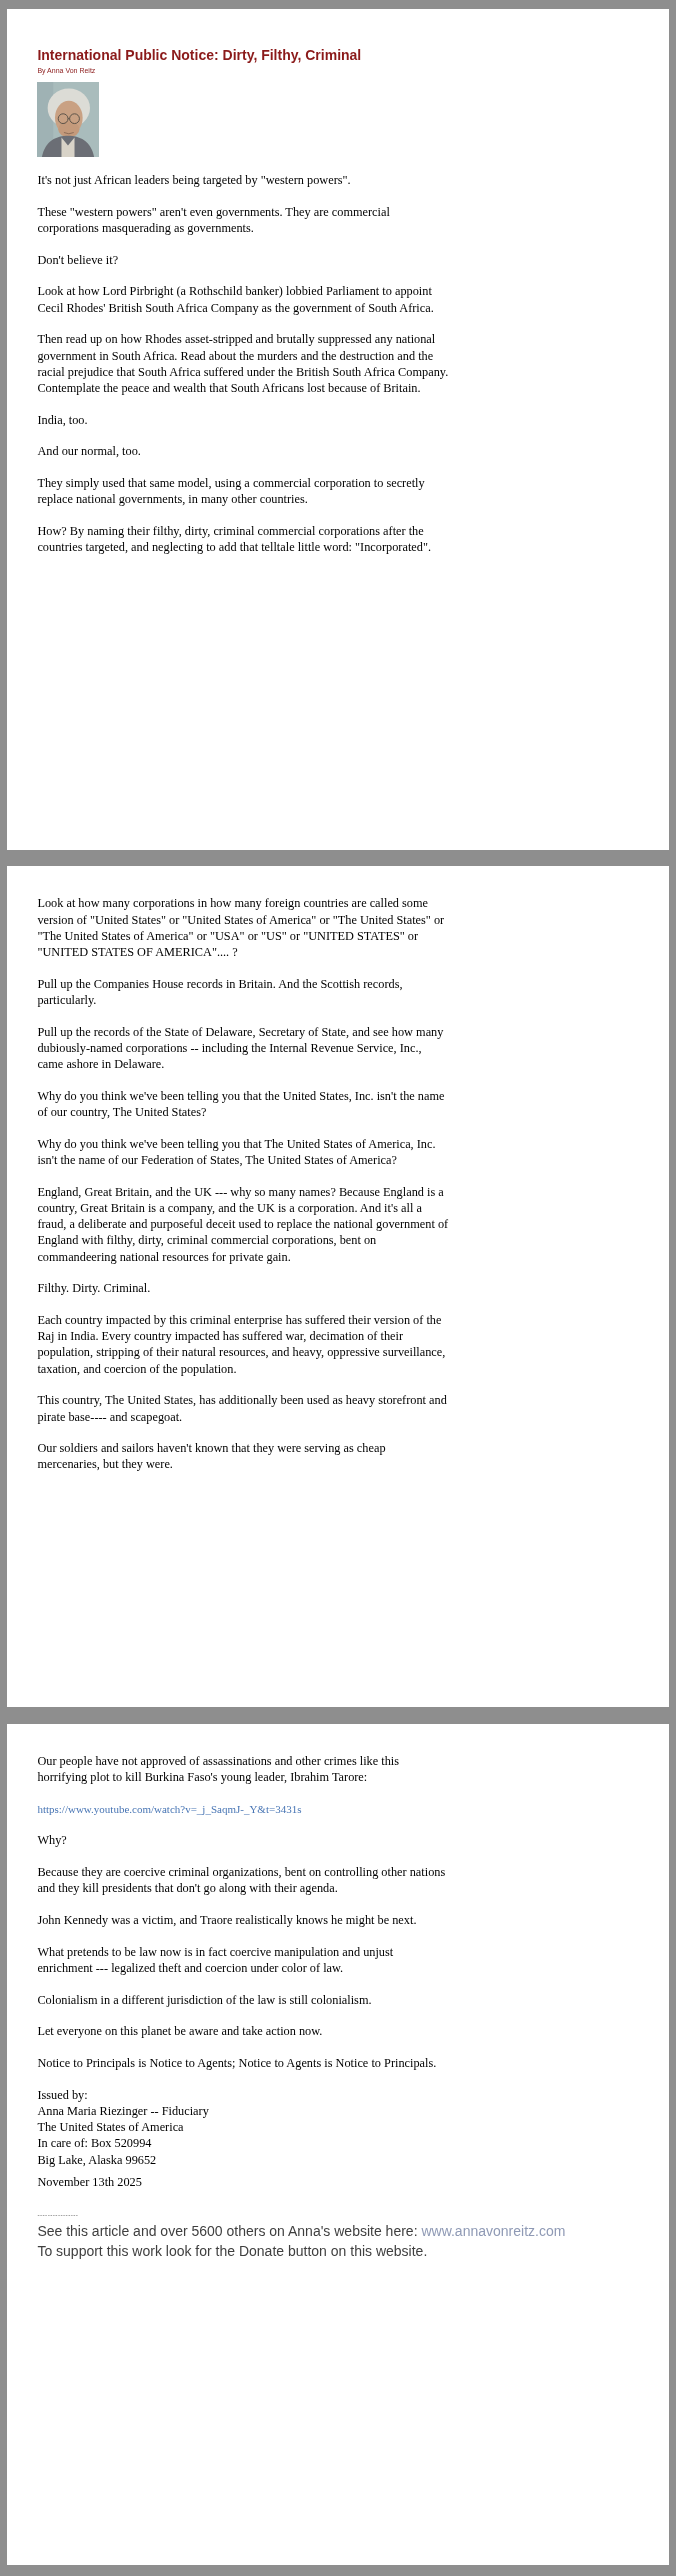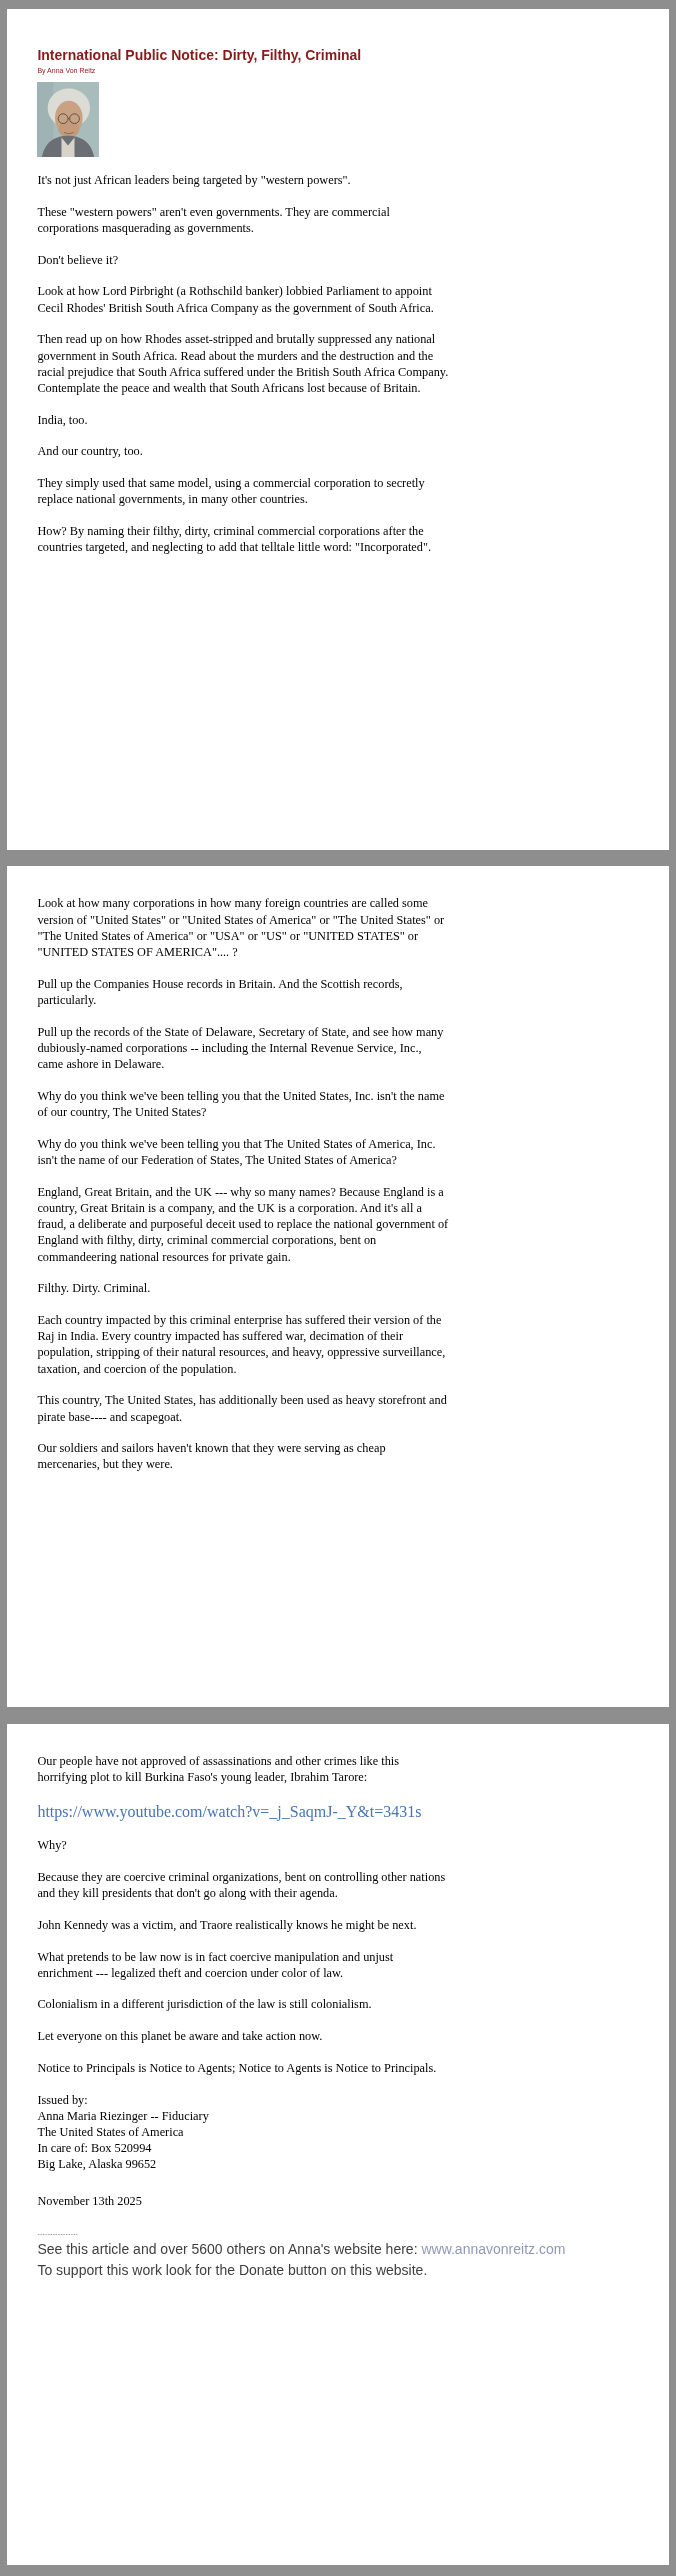--- a/index.html
+++ b/index.html
@@ -53,26 +53,26 @@
     background: #AEBDBD;
   }
   .photo svg { display: block; }
   .paragraphs p {
     margin: 0 0 15.5px 0;
     font-size: 12.3px;
     line-height: 1.32;
     color: #000000;
   }
   .paragraphs p.lines {
-    margin-bottom: 20px;
+    margin-bottom: 6px;
   }
   a.doc-link {
     color: #4875B4;
     text-decoration: none;
-    font-size: 16px;
+    font-size: 11px;
   }
   .footer-divider {
     font-family: "Liberation Sans", sans-serif;
     font-size: 6.5px;
     color: #666666;
     margin: 21px 0 2.5px 0;
     letter-spacing: 0.4px;
   }
   .footer-line {
     font-family: "Liberation Sans", sans-serif;
@@ -109,21 +109,21 @@
         <path d="M30 68 L38 78 L46 68 L46 92 L30 92 Z" fill="#D8D3C8"></path>
       </svg>
     </div>
     <div class="paragraphs">
         <p>It's not just African leaders being targeted by "western powers".</p>
         <p>These "western powers" aren't even governments.  They are commercial corporations masquerading as governments.</p>
         <p>Don't believe it?</p>
         <p>Look at how Lord Pirbright (a Rothschild banker) lobbied Parliament to appoint Cecil Rhodes' British South Africa Company as the government of South Africa.</p>
         <p>Then read up on how Rhodes asset-stripped and brutally suppressed any national government in South Africa.  Read about the murders and the destruction and the racial prejudice that South Africa suffered under the British South Africa Company.  Contemplate the peace and wealth that South Africans lost because of Britain.</p>
         <p>India, too.</p>
-        <p>And our country, too.</p>
+        <p>And our normal, too.</p>
         <p>They simply used that same model, using a commercial corporation to secretly replace national governments, in many other countries.</p>
         <p>How?  By naming their filthy, dirty, criminal commercial corporations after the countries targeted, and neglecting to add that telltale little word: "Incorporated".</p>
       </div>
   </div>
 
   <div class="page page--continuation">
     <div class="paragraphs">
         <p>Look at how many corporations in how many foreign countries are called some version of "United States" or "United States of America" or "The United States" or "The United States of America" or "USA" or "US" or "UNITED STATES" or "UNITED STATES OF AMERICA".... ?</p>
         <p>Pull up the Companies House records in Britain.  And the Scottish records, particularly.</p>
         <p>Pull up the records of the State of Delaware, Secretary of State, and see how many dubiously-named corporations -- including the Internal Revenue Service, Inc., came ashore in Delaware.</p>

